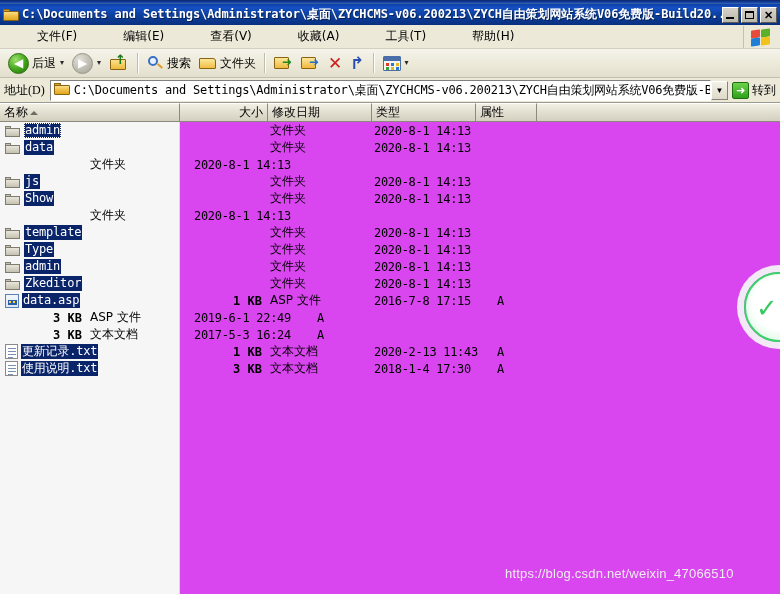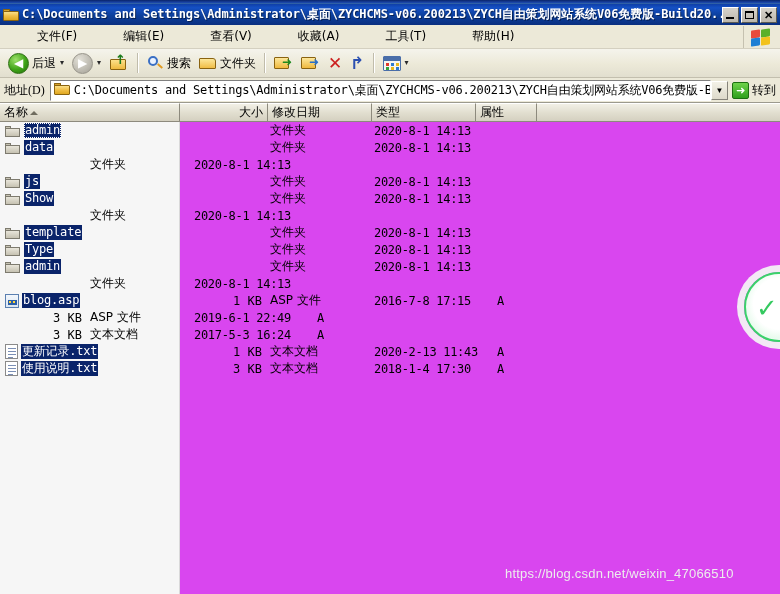--- a/index.html
+++ b/index.html
@@ -464,20 +464,21 @@
   }
   .c-size {
     width: 88px; flex: 0 0 auto;
     text-align: right;
     padding-right: 6px;
     box-sizing: border-box;
     font-family: "DejaVu Sans Mono", "Liberation Mono", monospace;
     font-size: 12px;
     color: #000;
     white-space: nowrap;
+    font-weight: bold;
   }
   .c-type {
     width: 104px; flex: 0 0 auto;
     padding-left: 2px;
     box-sizing: border-box;
     font-size: 12px; color: #000; white-space: nowrap;
     font-family: "DejaVu Sans", sans-serif;
   }
   .c-date {
     width: 112px; flex: 0 0 auto;
@@ -814,29 +815,36 @@
               <span class="body"></span>
             </span>
             <span class="name-label">admin</span>
           </span>
           <span class="c-size"></span>
           <span class="c-type">文件夹</span>
           <span class="c-date">2020-8-1 14:13</span>
           <span class="c-attr"></span>
         </div>
         <div class="row">
+          <span class="c-name">
+            <span class="ricon folder">
+              <span class="tab"></span>
+              <span class="body"></span>
+            </span>
+            <span class="name-label">Zkeditor</span>
+          </span>
           <span class="c-size"></span>
           <span class="c-type">文件夹</span>
           <span class="c-date">2020-8-1 14:13</span>
           <span class="c-attr"></span>
         </div>
         <div class="row">
           <span class="c-name">
             <span class="ricon asp"></span>
-            <span class="name-label">blog.asp</span>
+            <span class="name-label">data.asp</span>
           </span>
           <span class="c-size">1 KB</span>
           <span class="c-type">ASP 文件</span>
           <span class="c-date">2016-7-8 17:15</span>
           <span class="c-attr">A</span>
         </div>
         <div class="row">
           <span class="c-size">3 KB</span>
           <span class="c-type">ASP 文件</span>
           <span class="c-date">2019-6-1 22:49</span>

